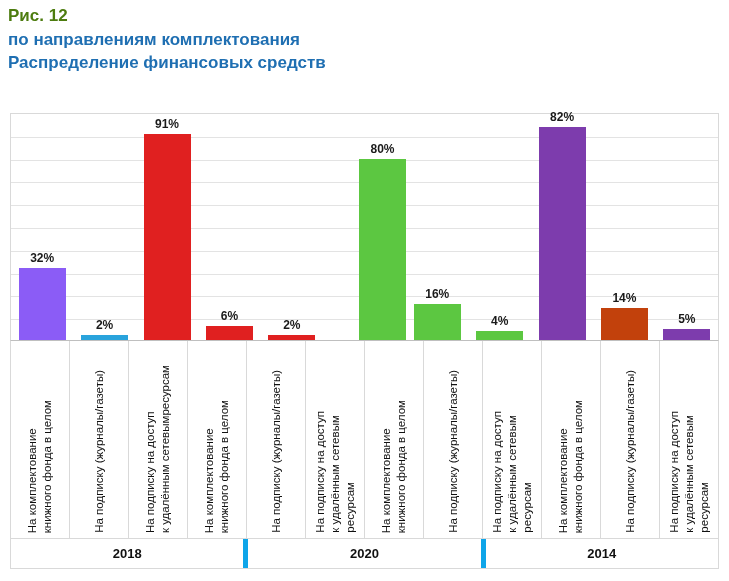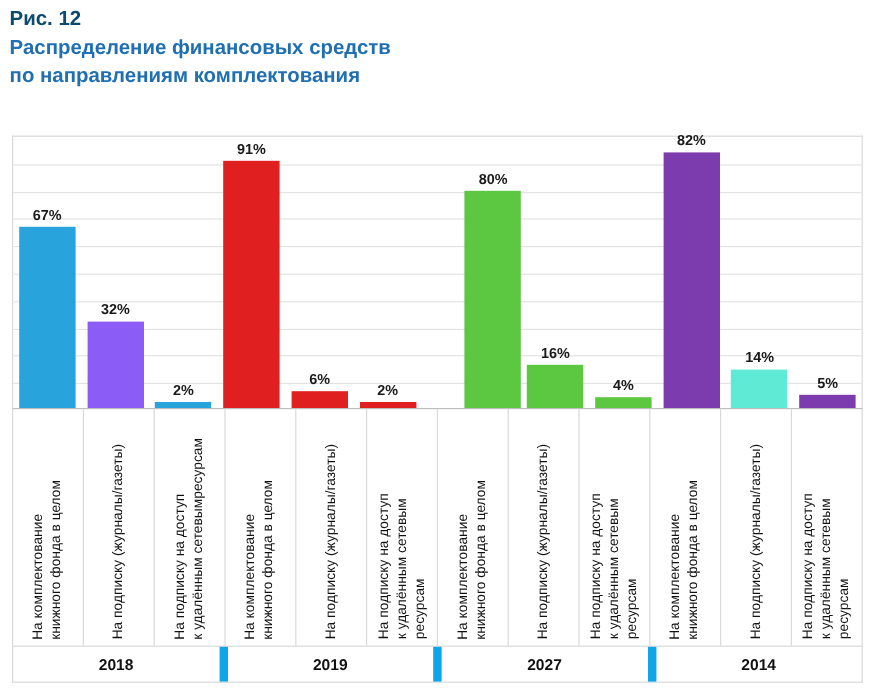--- a/index.html
+++ b/index.html
@@ -20,21 +20,21 @@
   }
 
   
   .title-block {
     position: absolute;
     left: 8px;
     top: 4px;
     width: 700px;
   }
   .fig-num {
-    color: #0c4a6e;
+    color: #4d7c0f;
     font-size: 17px;
     font-weight: bold;
     line-height: 23px;
     margin: 0 0 1px 0;
   }
   .fig-title {
     color: #1f6fb2;
     font-size: 17px;
     font-weight: bold;
     line-height: 23px;
@@ -154,64 +154,59 @@
     top: 426px;
     height: 30px;
     display: flex;
     box-sizing: border-box;
     border-left: 1px solid #d9d9d9;
     border-right: 1px solid #d9d9d9;
     border-bottom: 1px solid #d9d9d9;
   }
   .year-cell {
     flex: 3 1 0;
-    border-right: 7px solid #0ea5e9;
+    border-right: 5px solid #0ea5e9;
     box-sizing: border-box;
     display: flex;
     align-items: center;
     justify-content: center;
     font-size: 13px;
     font-weight: bold;
     color: #111111;
   }
   .year-cell:last-child { border-right: none; }
 </style>
 </head>
 <body>
 
 <div class="page">
 
   <div class="title-block">
     <p class="fig-num">Рис. 12</p>
     <p class="fig-title">
+      <span>по направлениям комплектования</span>
       <span>Распределение финансовых средств</span>
-      <span>по направлениям комплектования</span>
     </p>
   </div>
 
   <div class="chart-area">
 
     <div class="plot">
       <div class="gridline" style="top:22.8px;"></div>
       <div class="gridline" style="top:45.6px;"></div>
       <div class="gridline" style="top:68.4px;"></div>
       <div class="gridline" style="top:91.2px;"></div>
       <div class="gridline" style="top:114px;"></div>
       <div class="gridline" style="top:136.8px;"></div>
       <div class="gridline" style="top:159.6px;"></div>
       <div class="gridline" style="top:182.4px;"></div>
       <div class="gridline" style="top:205.2px;"></div>
 
       <div class="bars" id="bars-container">
           <div class="barcell">
-            <div class="bar" title="67%" style="height: 151.42px; background: rgb(41, 163, 220);">
-              <div class="bar-label">67%</div>
-            </div>
-          </div>
-          <div class="barcell">
             <div class="bar" title="32%" style="height: 72.32px; background: #8b5cf6;">
               <div class="bar-label">32%</div>
             </div>
           </div>
           <div class="barcell">
             <div class="bar" title="2%" style="height: 4.52px; background: rgb(41, 163, 220);">
               <div class="bar-label">2%</div>
             </div>
           </div>
           <div class="barcell">
@@ -243,21 +238,21 @@
             <div class="bar" title="4%" style="height: 9.04px; background: rgb(92, 199, 65);">
               <div class="bar-label">4%</div>
             </div>
           </div>
           <div class="barcell">
             <div class="bar" title="82%" style="height: 213px; background: rgb(125, 60, 173);">
               <div class="bar-label">82%</div>
             </div>
           </div>
           <div class="barcell">
-            <div class="bar" title="14%" style="height: 31.64px; background: #5eead4;">
+            <div class="bar" title="14%" style="height: 31.64px; background: #c2410c;">
               <div class="bar-label">14%</div>
             </div>
           </div>
           <div class="barcell">
             <div class="bar" title="5%" style="height: 11.3px; background: rgb(125, 60, 173);">
               <div class="bar-label">5%</div>
             </div>
           </div>
         </div>
     </div>
@@ -331,19 +326,18 @@
           <div class="vlabel">
             <span>На подписку на доступ
 к удалённым сетевым
 ресурсам</span>
           </div>
         </div>
       </div>
 
     <div class="year-band" id="year-band">
         <div class="year-cell">2018</div>
-        <div class="year-cell">2019</div>
-        <div class="year-cell">2027</div>
+        <div class="year-cell">2020</div>
         <div class="year-cell">2014</div>
       </div>
 
   </div>
 </div>
 
 </body></html>

